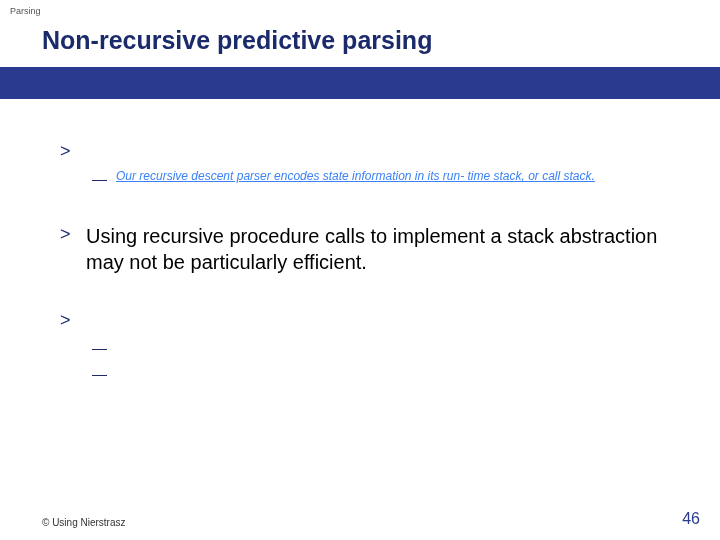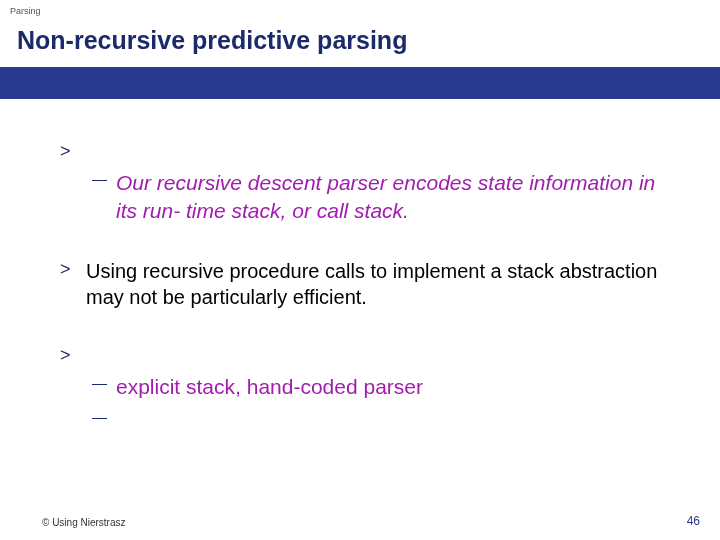--- a/index.html
+++ b/index.html
@@ -22,21 +22,21 @@
   .title-area {
     position: absolute;
     top: 26px;
     left: 0;
     width: 100%;
   }
   .title {
     font-size: 25px;
     font-weight: bold;
     color: #1b2a6b;
-    padding-left: 17px;
+    padding-left: 42px;
     padding-bottom: 12px;
   }
   .title-band {
     height: 32px;
     background: #2a3b8f;
     width: 100%;
   }
   .content {
     position: absolute;
     top: 140px;
@@ -68,43 +68,44 @@
     margin-bottom: 6px;
   }
   .sub .dash {
     color: #1b2a6b;
     font-size: 15px;
     width: 24px;
     flex-shrink: 0;
     line-height: 1.3;
   }
   .sub .text {
-    font-size: 21px;
+    font-size: 12px;
     line-height: 1.3;
     font-style: italic;
-    color: #a21caf;
+    color: #3b82f6;
+    text-decoration: underline;
   }
   .sub .text.nonitalic {
     font-style: normal;
   }
   .block {
     margin-bottom: 34px;
   }
   .footer-left {
     position: absolute;
     bottom: 12px;
     left: 42px;
     font-size: 10px;
     color: #333;
   }
   .footer-right {
     position: absolute;
     bottom: 12px;
     right: 20px;
-    font-size: 12px;
+    font-size: 16px;
     color: #2a3b8f;
   }
 </style>
 </head>
 <body>
 
 <div class="breadcrumb">Parsing</div>
 
 <div class="title-area">
   <div class="title">Non-recursive predictive parsing</div>
@@ -129,21 +130,20 @@
       <div class="text">Using recursive procedure calls to implement a stack abstraction may not be particularly efficient.</div>
     </div>
   </div>
 
   <div class="block">
     <div class="bullet">
       <div class="marker">&gt;</div>
     </div>
     <div class="sub">
       <div class="dash">—</div>
-      <div class="text nonitalic">explicit stack, hand-coded parser</div>
     </div>
     <div class="sub">
       <div class="dash">—</div>
     </div>
   </div>
 
 </div>
 
 <div class="footer-left">© Using Nierstrasz</div>
 <div class="footer-right">46</div>

